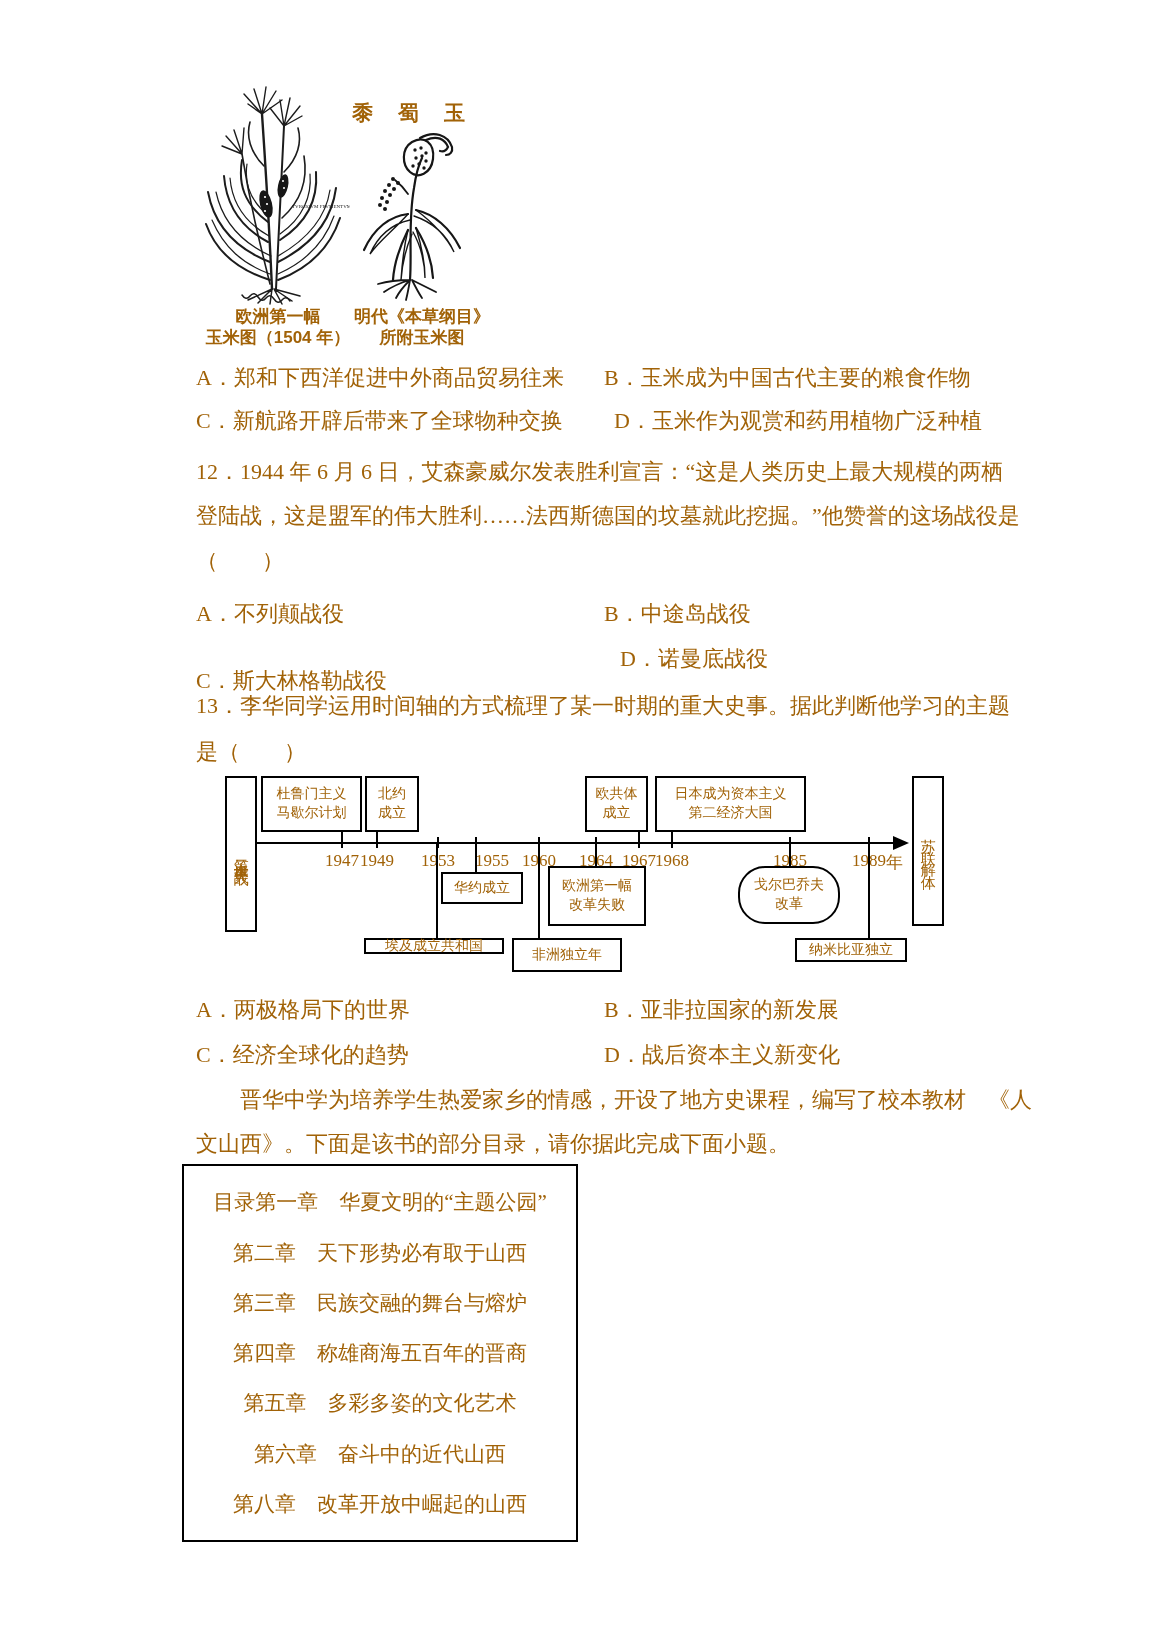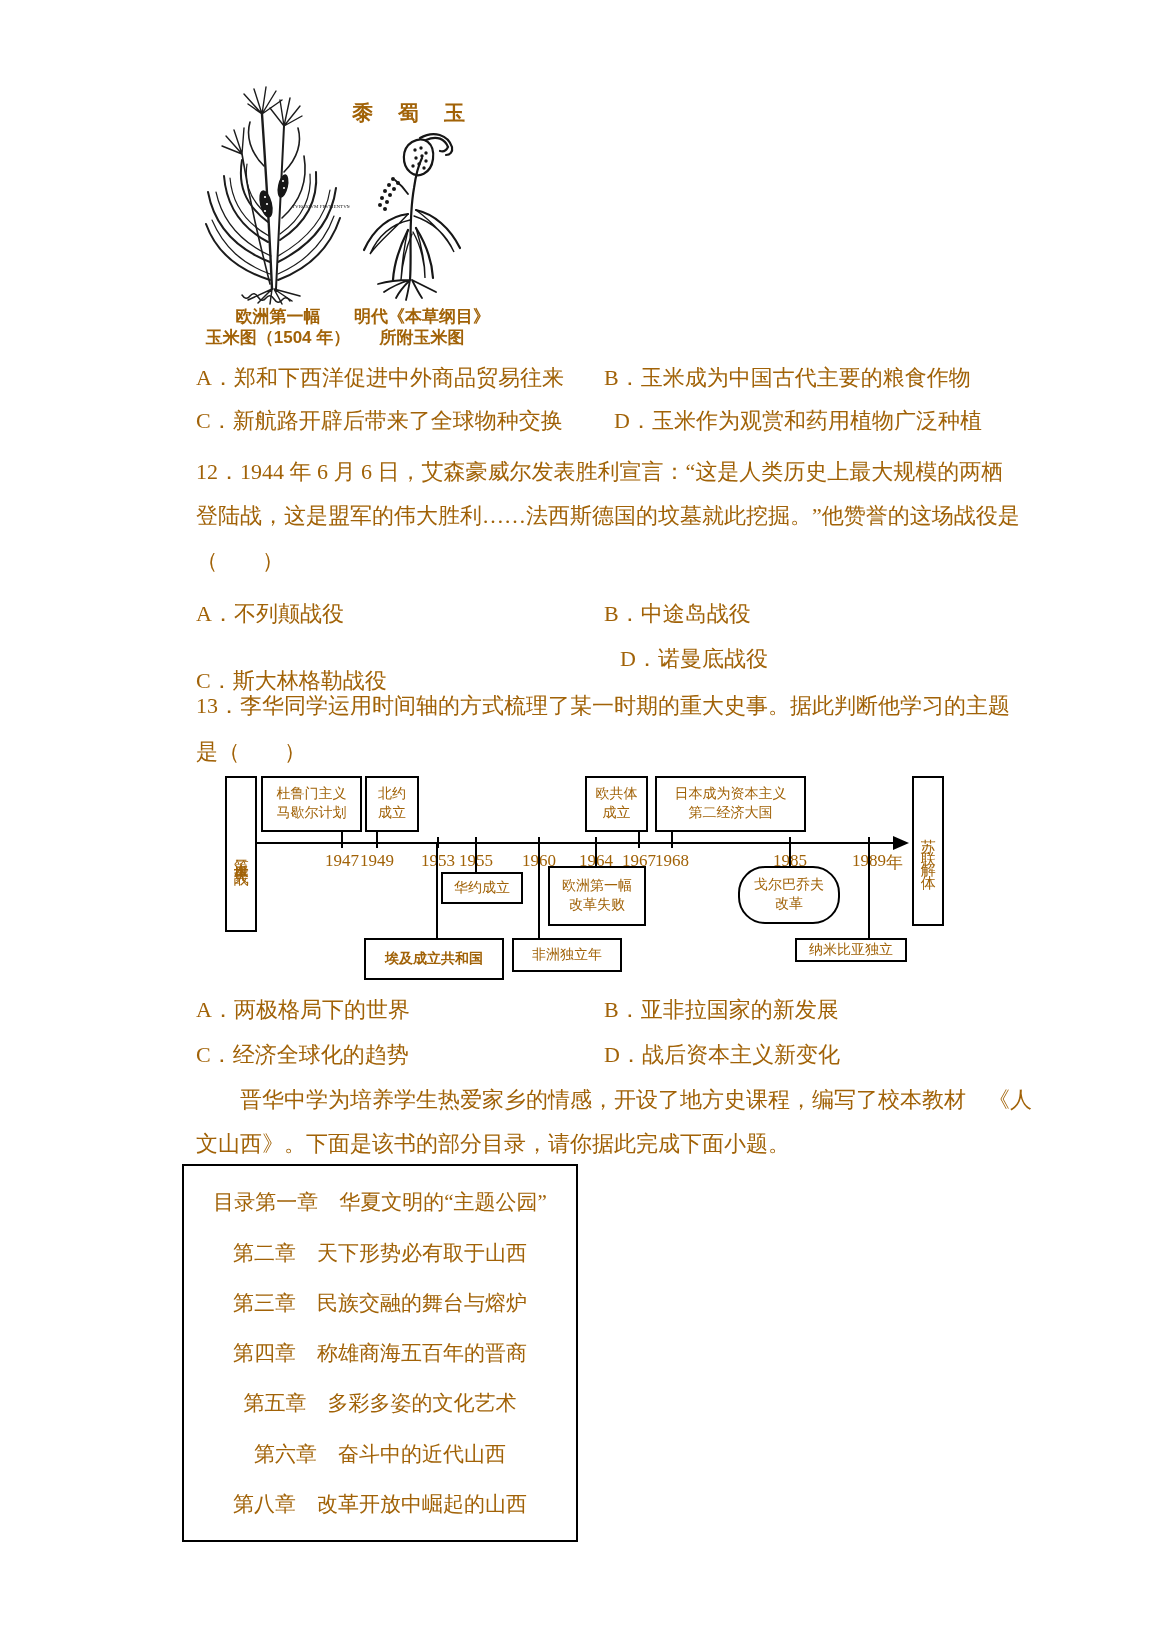--- a/index.html
+++ b/index.html
@@ -198,21 +198,21 @@
     <div class="tick" style="left:538px;top:837px;"></div>
     <div class="tick" style="left:595px;top:837px;"></div>
     <div class="tick" style="left:638px;top:837px;"></div>
     <div class="tick" style="left:671px;top:837px;"></div>
     <div class="tick" style="left:789px;top:837px;"></div>
     <div class="tick" style="left:868px;top:837px;"></div>
 
     <div class="year" style="left:312px;top:851px;">1947</div>
     <div class="year" style="left:347px;top:851px;">1949</div>
     <div class="year" style="left:408px;top:851px;">1953</div>
-    <div class="year" style="left:446px;top:851px;">1955</div>
+    <div class="year" style="left:446px;top:851px;padding-left:16px;">1955</div>
     <div class="year" style="left:509px;top:851px;">1960</div>
     <div class="year" style="left:566px;top:851px;text-decoration:underline;">1964</div>
     <div class="year" style="left:609px;top:851px;">1967</div>
     <div class="year" style="left:642px;top:851px;">1968</div>
     <div class="year" style="left:760px;top:851px;">1985</div>
     <div class="year" style="left:839px;top:851px;">1989</div>
     <div class="unit" style="left:886px;top:851px;">年</div>
 
     <div class="tlbox" style="left:261px;top:776px;width:101px;height:56px;">杜鲁门主义
 马歇尔计划</div>
@@ -229,21 +229,21 @@
 
     <div class="tlbox" style="left:441px;top:872px;width:82px;height:32px;">华约成立</div>
     <div class="tlbox" style="left:548px;top:866px;width:98px;height:60px;">欧洲第一幅
 改革失败</div>
     <div class="tlbox" style="left:738px;top:866px;width:102px;height:58px;border-radius:27px;">戈尔巴乔夫
 改革</div>
     <div class="vline" style="left:475px;top:844px;height:28px;"></div>
     <div class="vline" style="left:595px;top:844px;height:22px;"></div>
     <div class="vline" style="left:789px;top:844px;height:22px;"></div>
 
-    <div class="tlbox" style="left:364px;top:938px;width:140px;height:42px;font-weight:bold;">埃及成立共和国</div>
+    <div class="tlbox" style="left:364px;top:938px;width:140px;height:16px;">埃及成立共和国</div>
     <div class="tlbox" style="left:512px;top:938px;width:110px;height:34px;">非洲独立年</div>
     <div class="tlbox" style="left:795px;top:938px;width:112px;height:24px;">纳米比亚独立</div>
     <div class="vline" style="left:436px;top:844px;height:94px;"></div>
     <div class="vline" style="left:538px;top:844px;height:94px;"></div>
     <div class="vline" style="left:868px;top:844px;height:94px;"></div>
   </div>
 
   <span class="t" style="left:196px;top:998px;">A．两极格局下的世界</span>
   <span class="t" style="left:604px;top:998px;">B．亚非拉国家的新发展</span>
   <span class="t" style="left:196px;top:1043px;">C．经济全球化的趋势</span>

